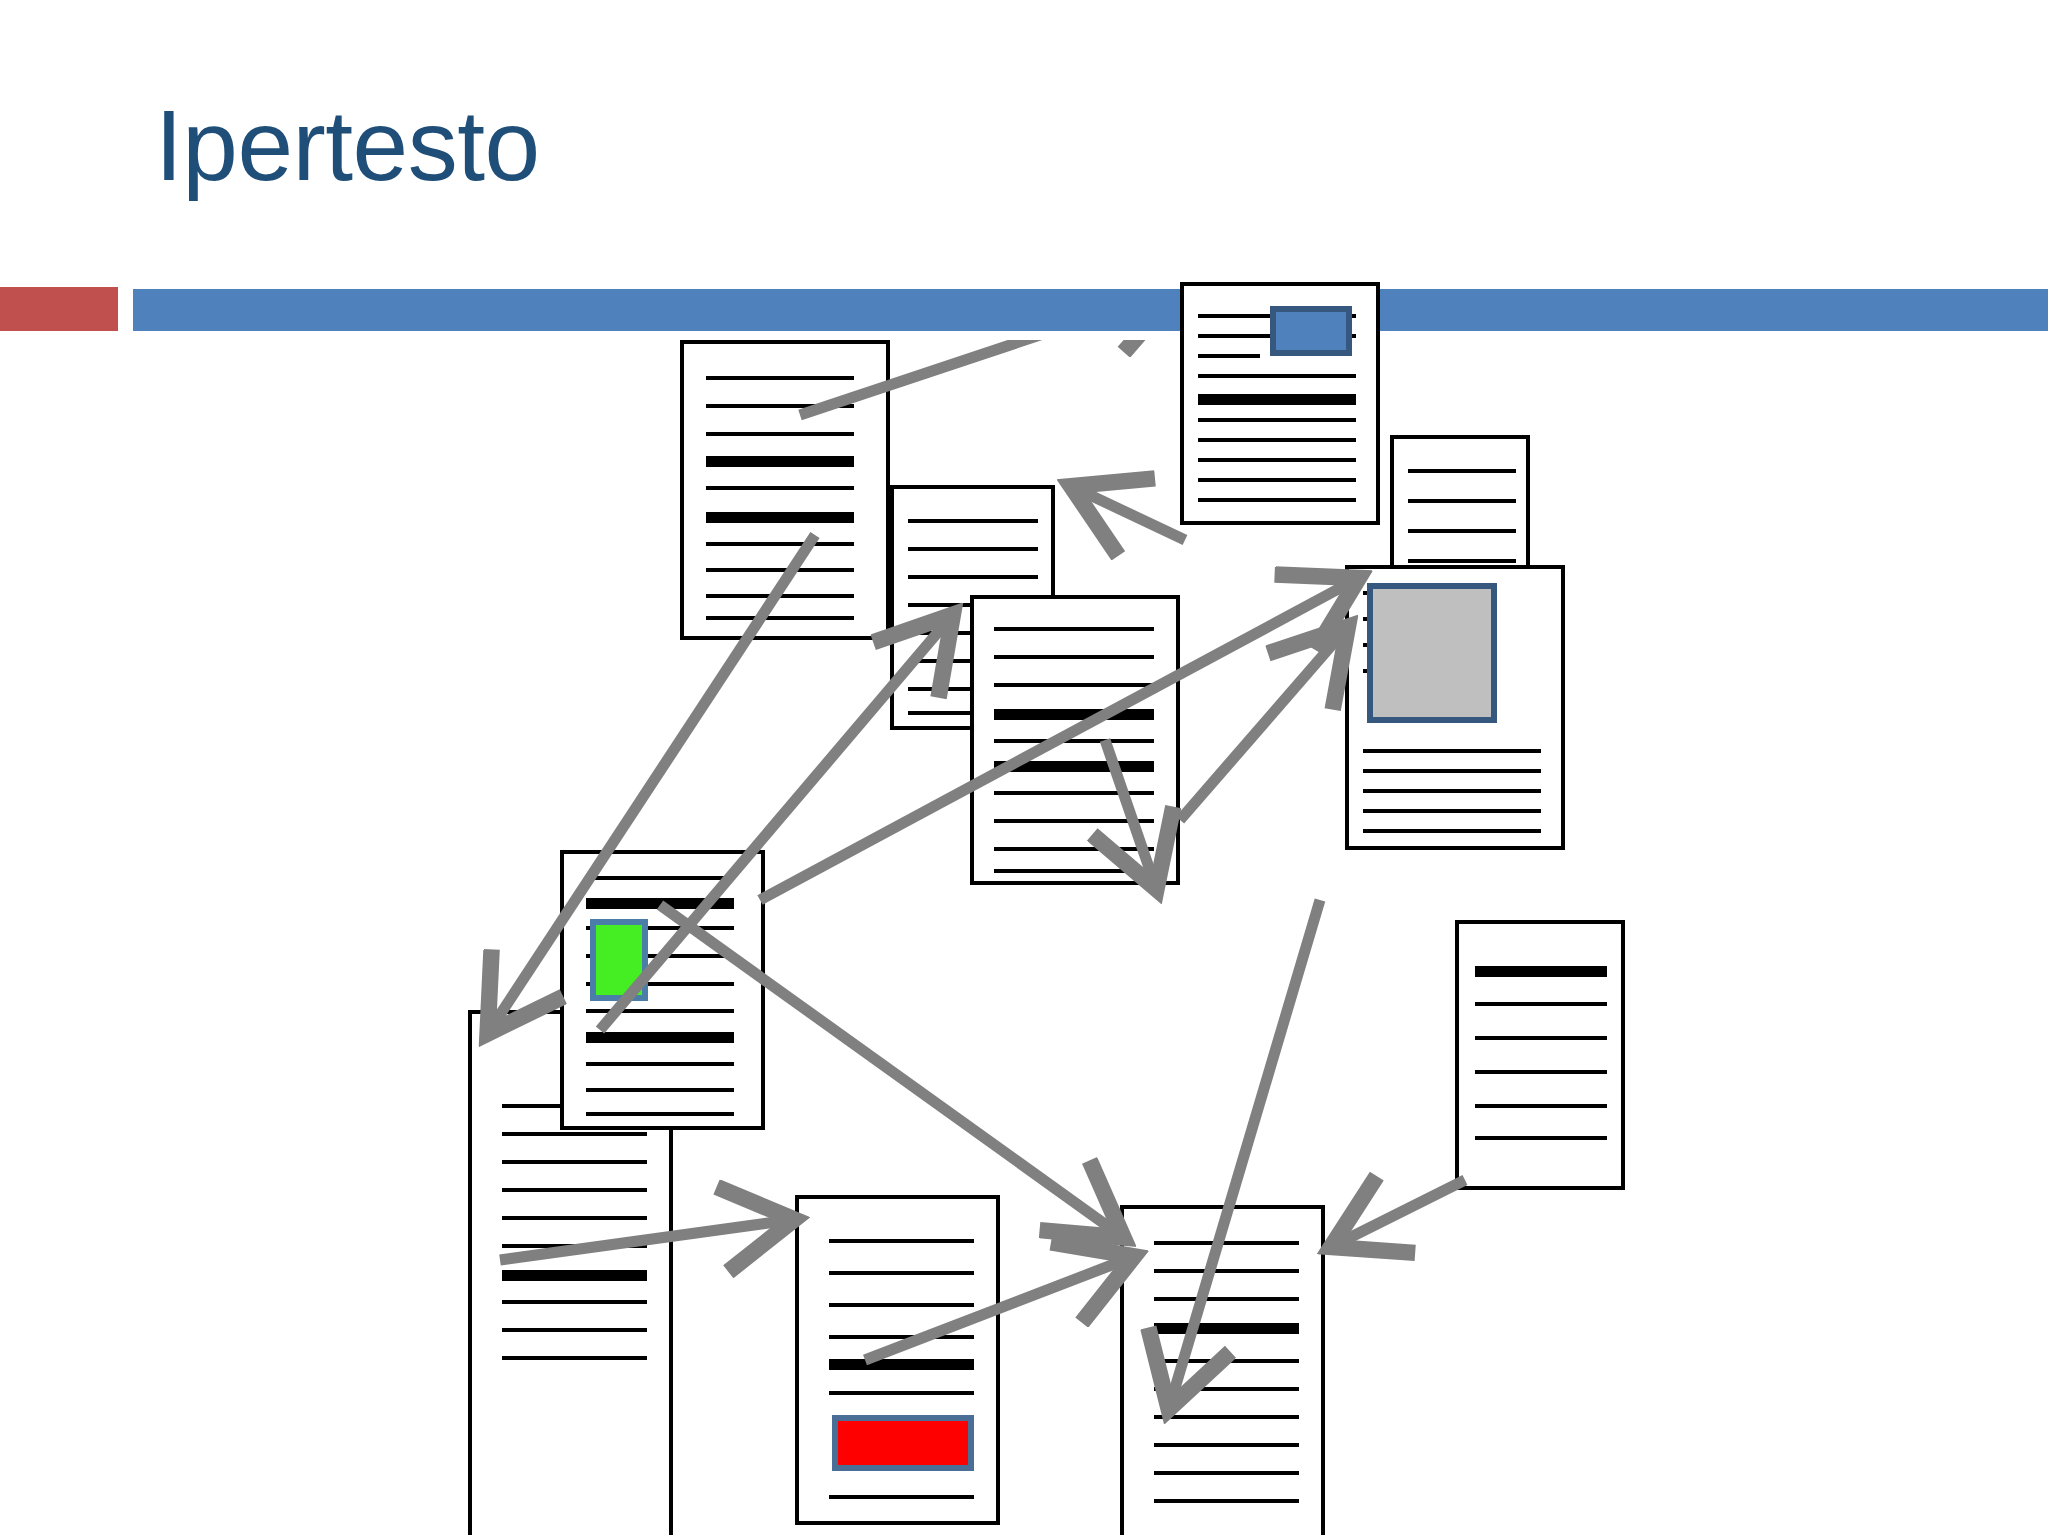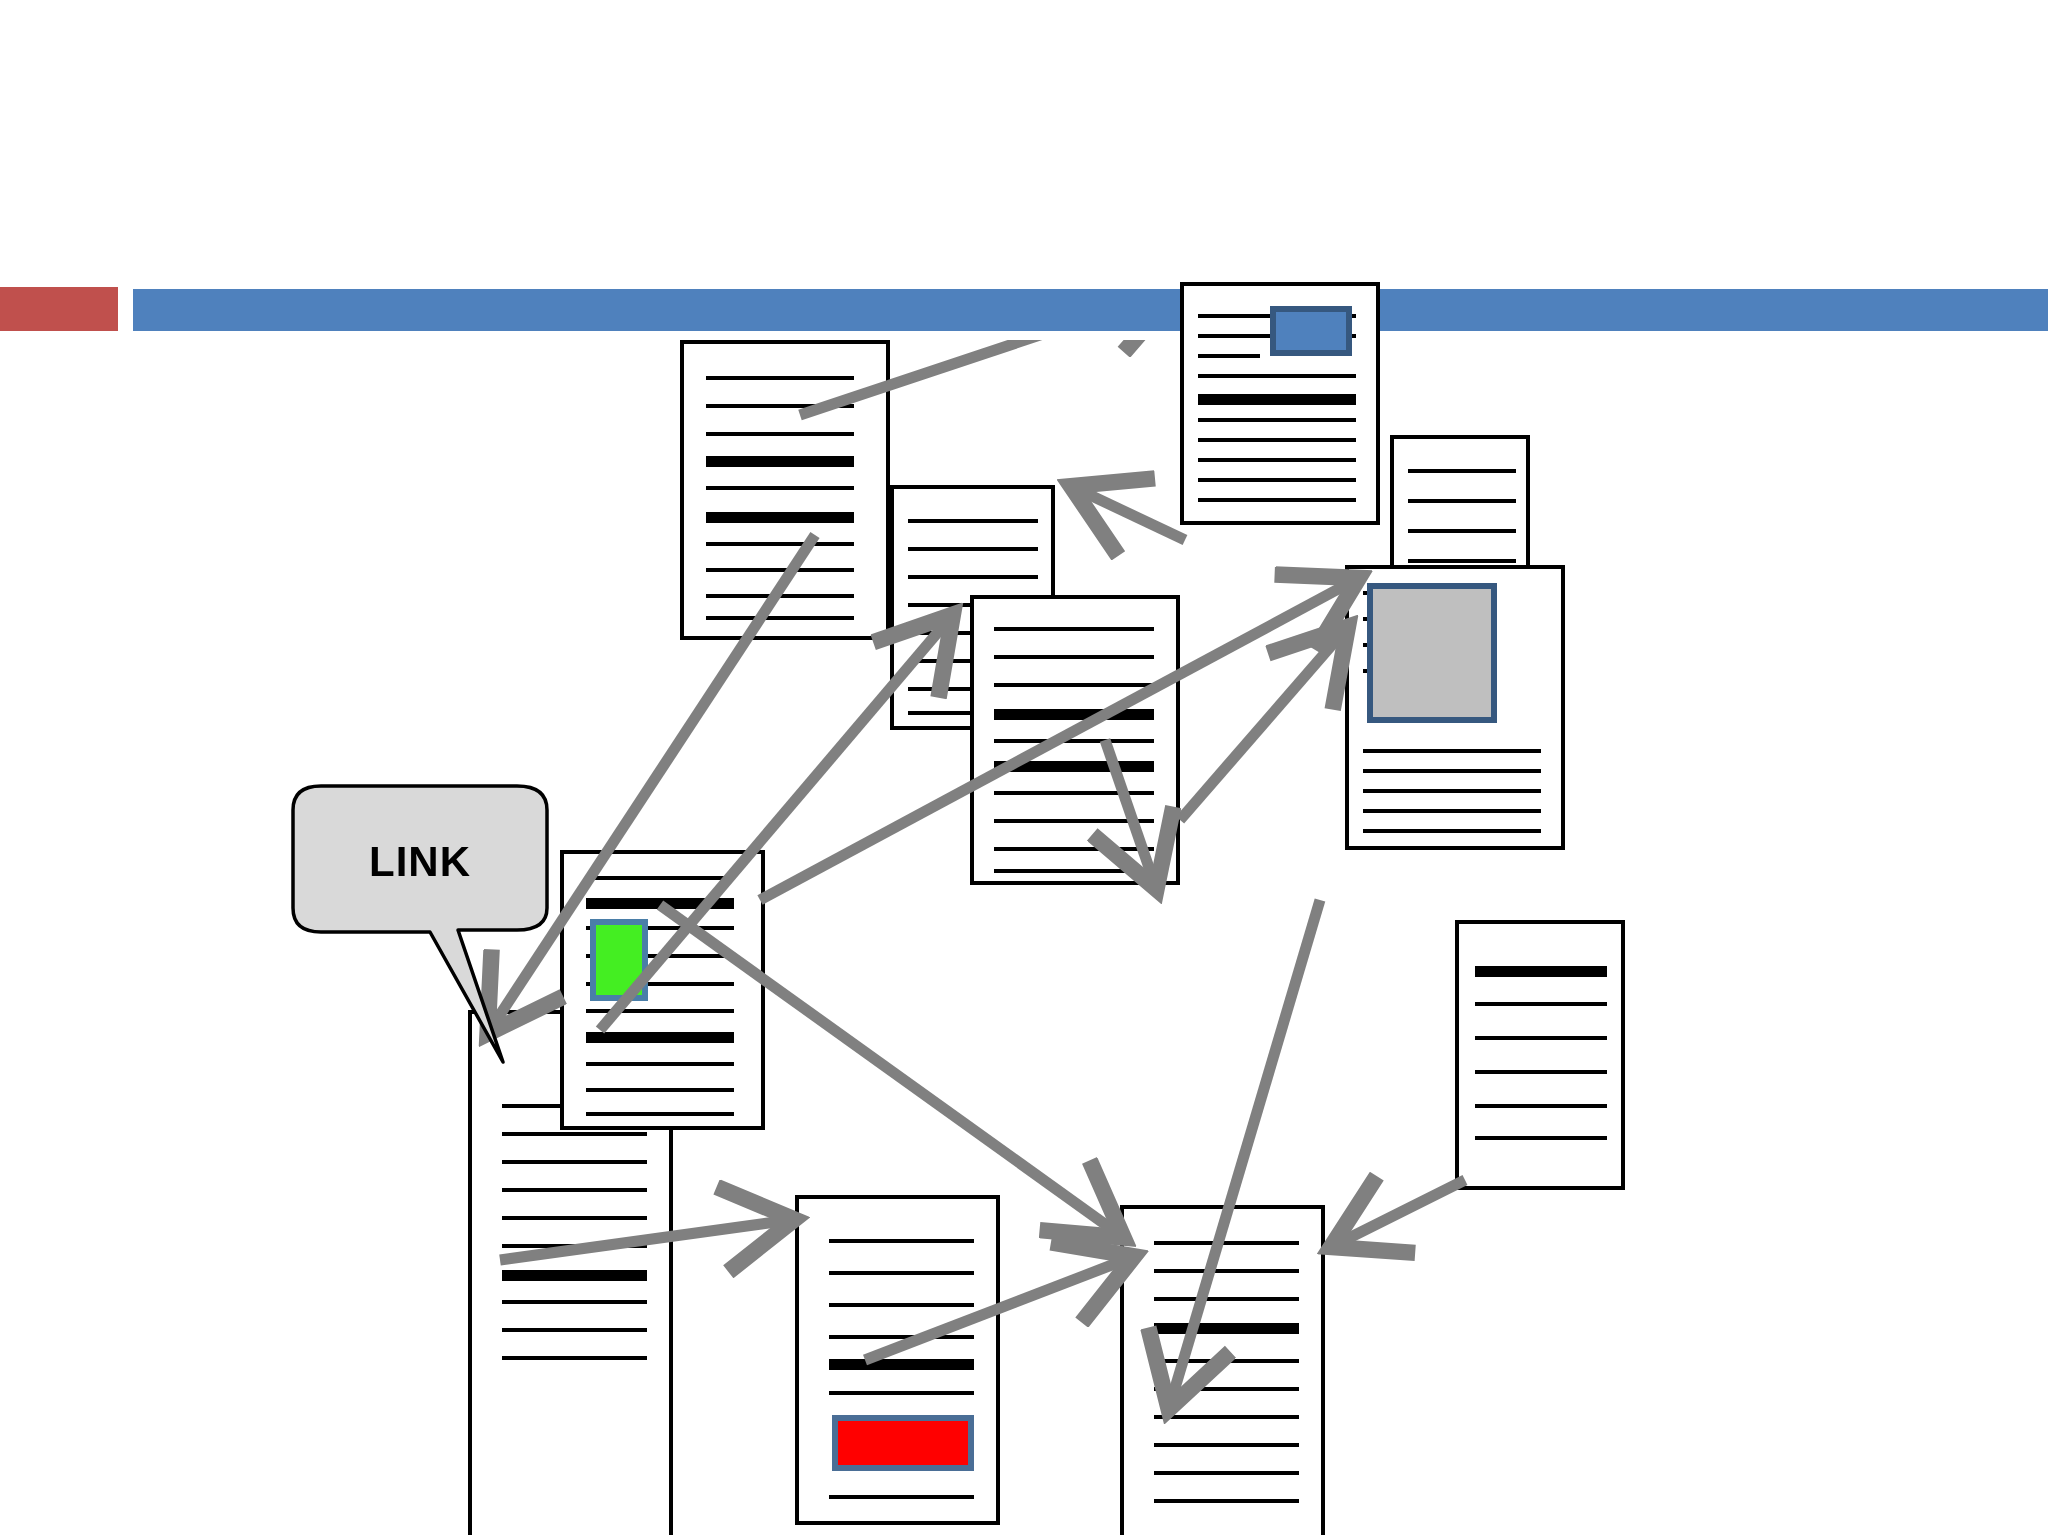--- a/index.html
+++ b/index.html
@@ -96,20 +96,21 @@
   #callout-link { left: 265px; top: 440px; }
   #callout-link .callout-label {
     left: 104px; top: 58px; font-size: 42px; letter-spacing: 1px;
   }
 </style>
 </head>
 <body>
 
 <div id="slide">
 
+  <div id="slide-title">Ipertesto</div>
 
   <div class="rule-red"></div>
   <div class="rule-blue"></div>
 
   <div id="diagram-canvas">
 
     <div class="doc" style="left:1180px; top:-58px; width:200px; height:243px;">
       <div class="doc-line" style="left:14px; top:28px; width:158px;"></div>
       <div class="doc-line" style="left:14px; top:48px; width:158px;"></div>
       <div class="doc-line" style="left:14px; top:68px; width:62px;"></div>
@@ -258,22 +259,15 @@
         <line x1="1180" y1="480" x2="1345" y2="290"></line>
         <line x1="1105" y1="400" x2="1155" y2="545"></line>
         <line x1="660" y1="565" x2="1120" y2="895"></line>
         <line x1="500" y1="920" x2="790" y2="880"></line>
         <line x1="865" y1="1020" x2="1130" y2="918"></line>
         <line x1="1320" y1="560" x2="1170" y2="1065"></line>
         <line x1="1465" y1="840" x2="1335" y2="905"></line>
       </g>
     </svg>
 
-    <div class="callout" id="callout-link">
-      <svg width="310" height="300" viewBox="0 0 310 300">
-        <path d="M28,30 Q28,6 56,6 L252,6 Q282,6 282,30 L282,128 Q282,150 252,150
-                 L193,150 L238,282 L165,152 L56,152 Q28,152 28,128 Z" fill="#D9D9D9" stroke="#000000" stroke-width="3.5" stroke-linejoin="round"></path>
-      </svg>
-      <div class="callout-label">LINK</div>
-    </div>
 
   </div>
 </div>
 
 </body></html>

